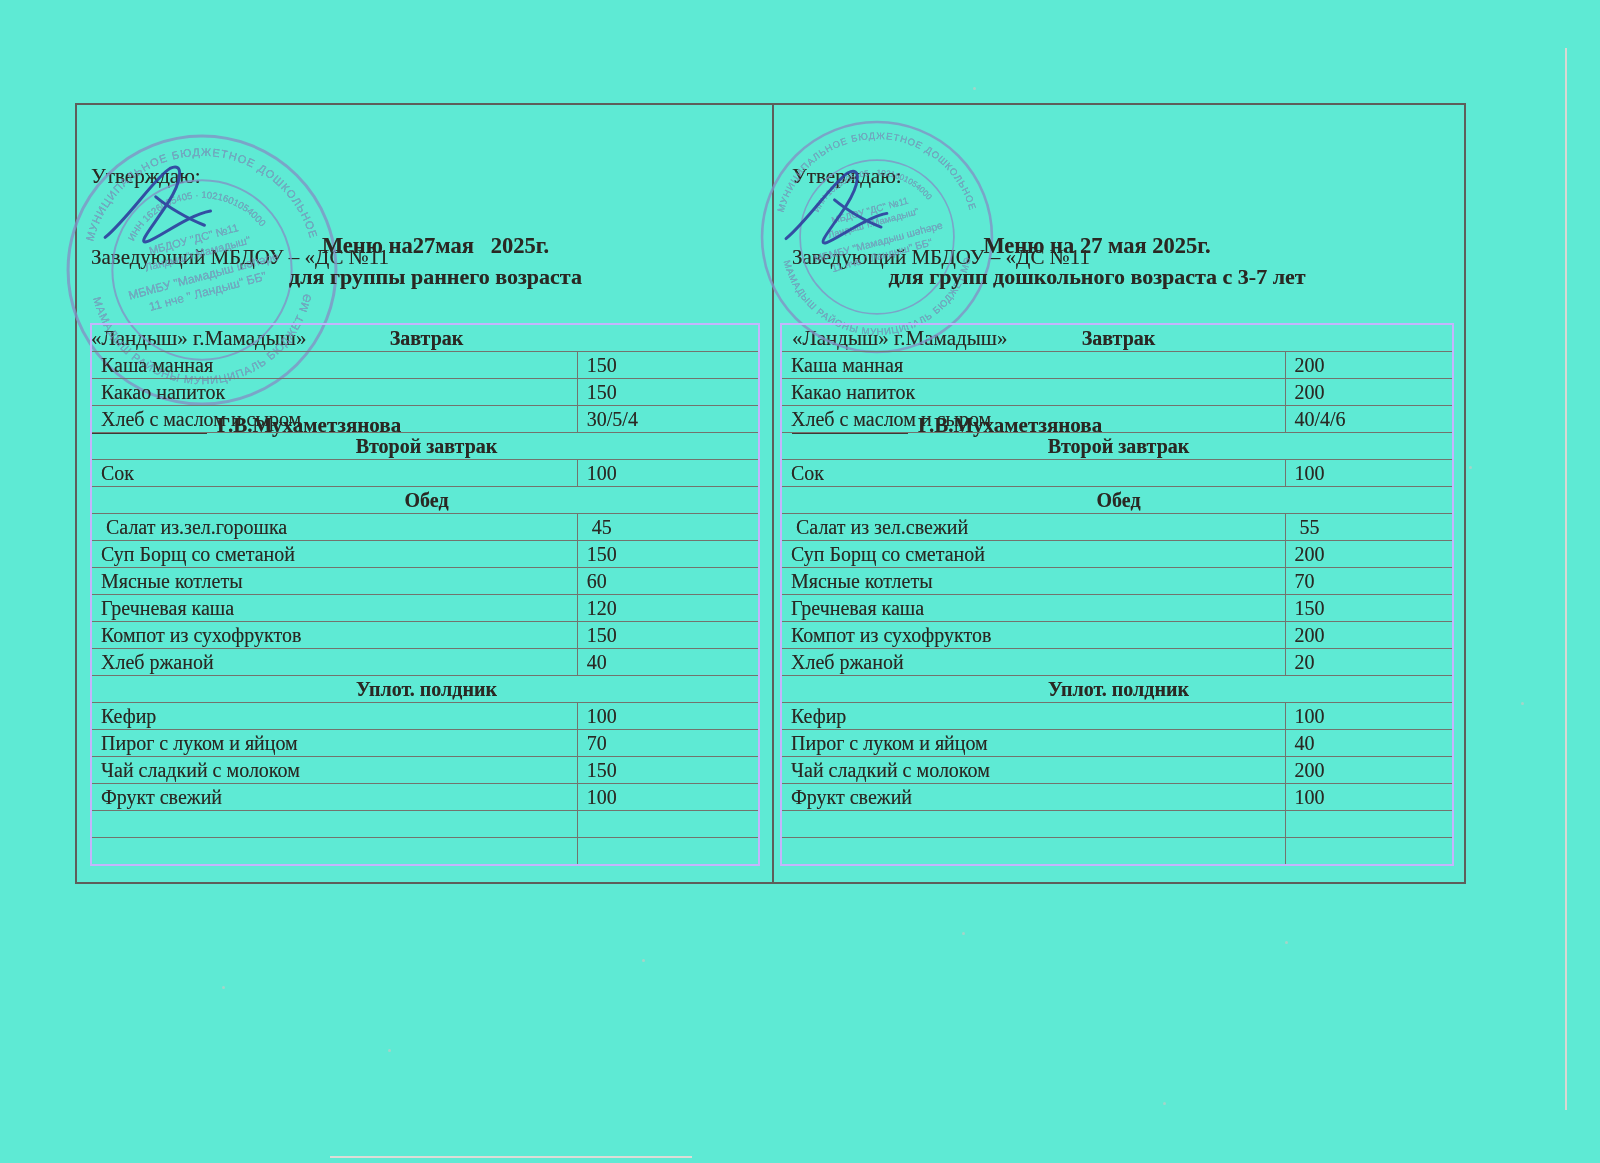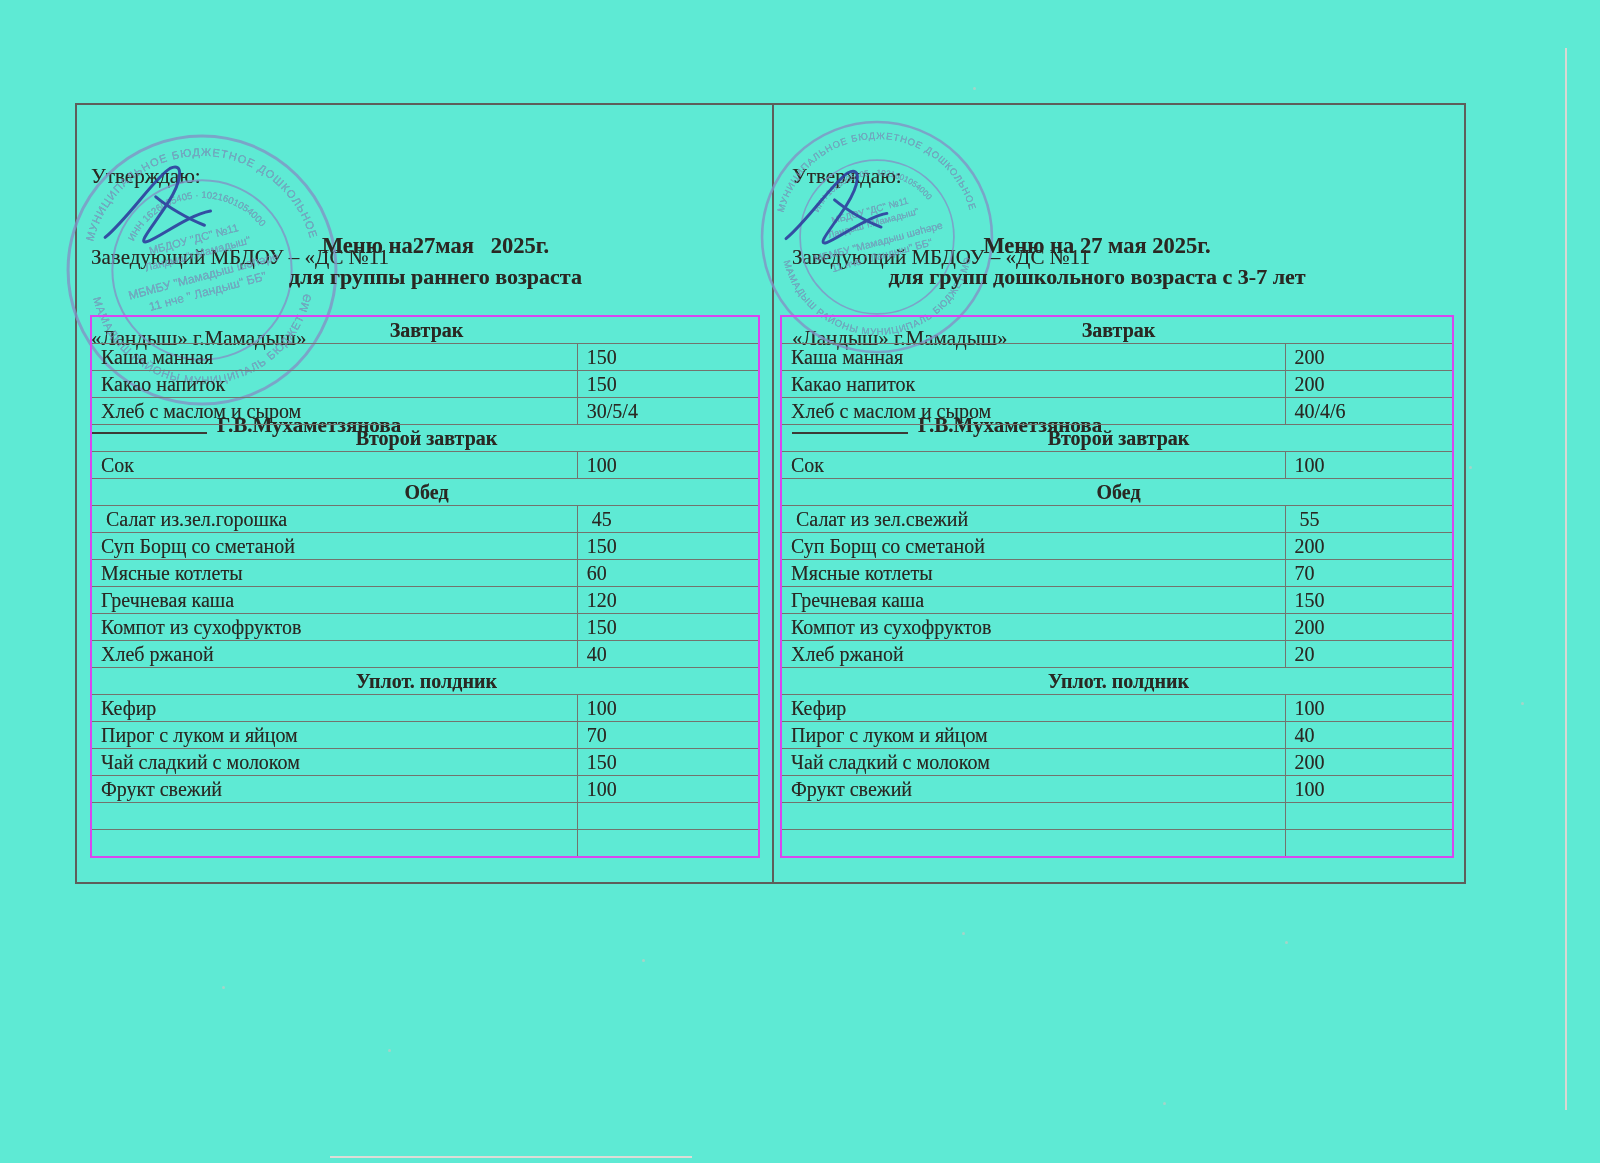--- a/index.html
+++ b/index.html
@@ -35,23 +35,23 @@
   .sig-row{margin-top:6px;display:flex;font-weight:bold;}
   .sig-line{display:inline-block;width:116px;border-bottom:2px solid #3c3a36;height:20px;margin-right:10px;}
 
   .title-wrap{position:absolute;top:128px;left:0;right:0;text-align:center;}
   .half.left  .title-wrap{padding-left:22px;}
   .half.right .title-wrap{padding-right:42px;}
   .menu-title{font-size:22.5px;font-weight:bold;white-space:pre;}
   .menu-sub{font-size:22px;font-weight:bold;margin-top:5px;white-space:pre;}
 
   table.menu{
-    position:absolute;top:210px;border-collapse:collapse;
+    position:absolute;top:218px;border-collapse:collapse;
     font-size:20px;table-layout:fixed;
-    border:2px solid #d946ef;
+    border:2px solid #c4b5fd;
   }
   .half.left  table.menu{left:13px;width:670px;}
   .half.right table.menu{left:6px;width:674px;}
   table.menu td{
     border:1.4px solid #73736d;
     height:26px;line-height:23px;
     vertical-align:middle;white-space:pre;overflow:hidden;
     padding:0 6px 0 9px;
   }
   td.sec{font-weight:bold;text-align:center;}

